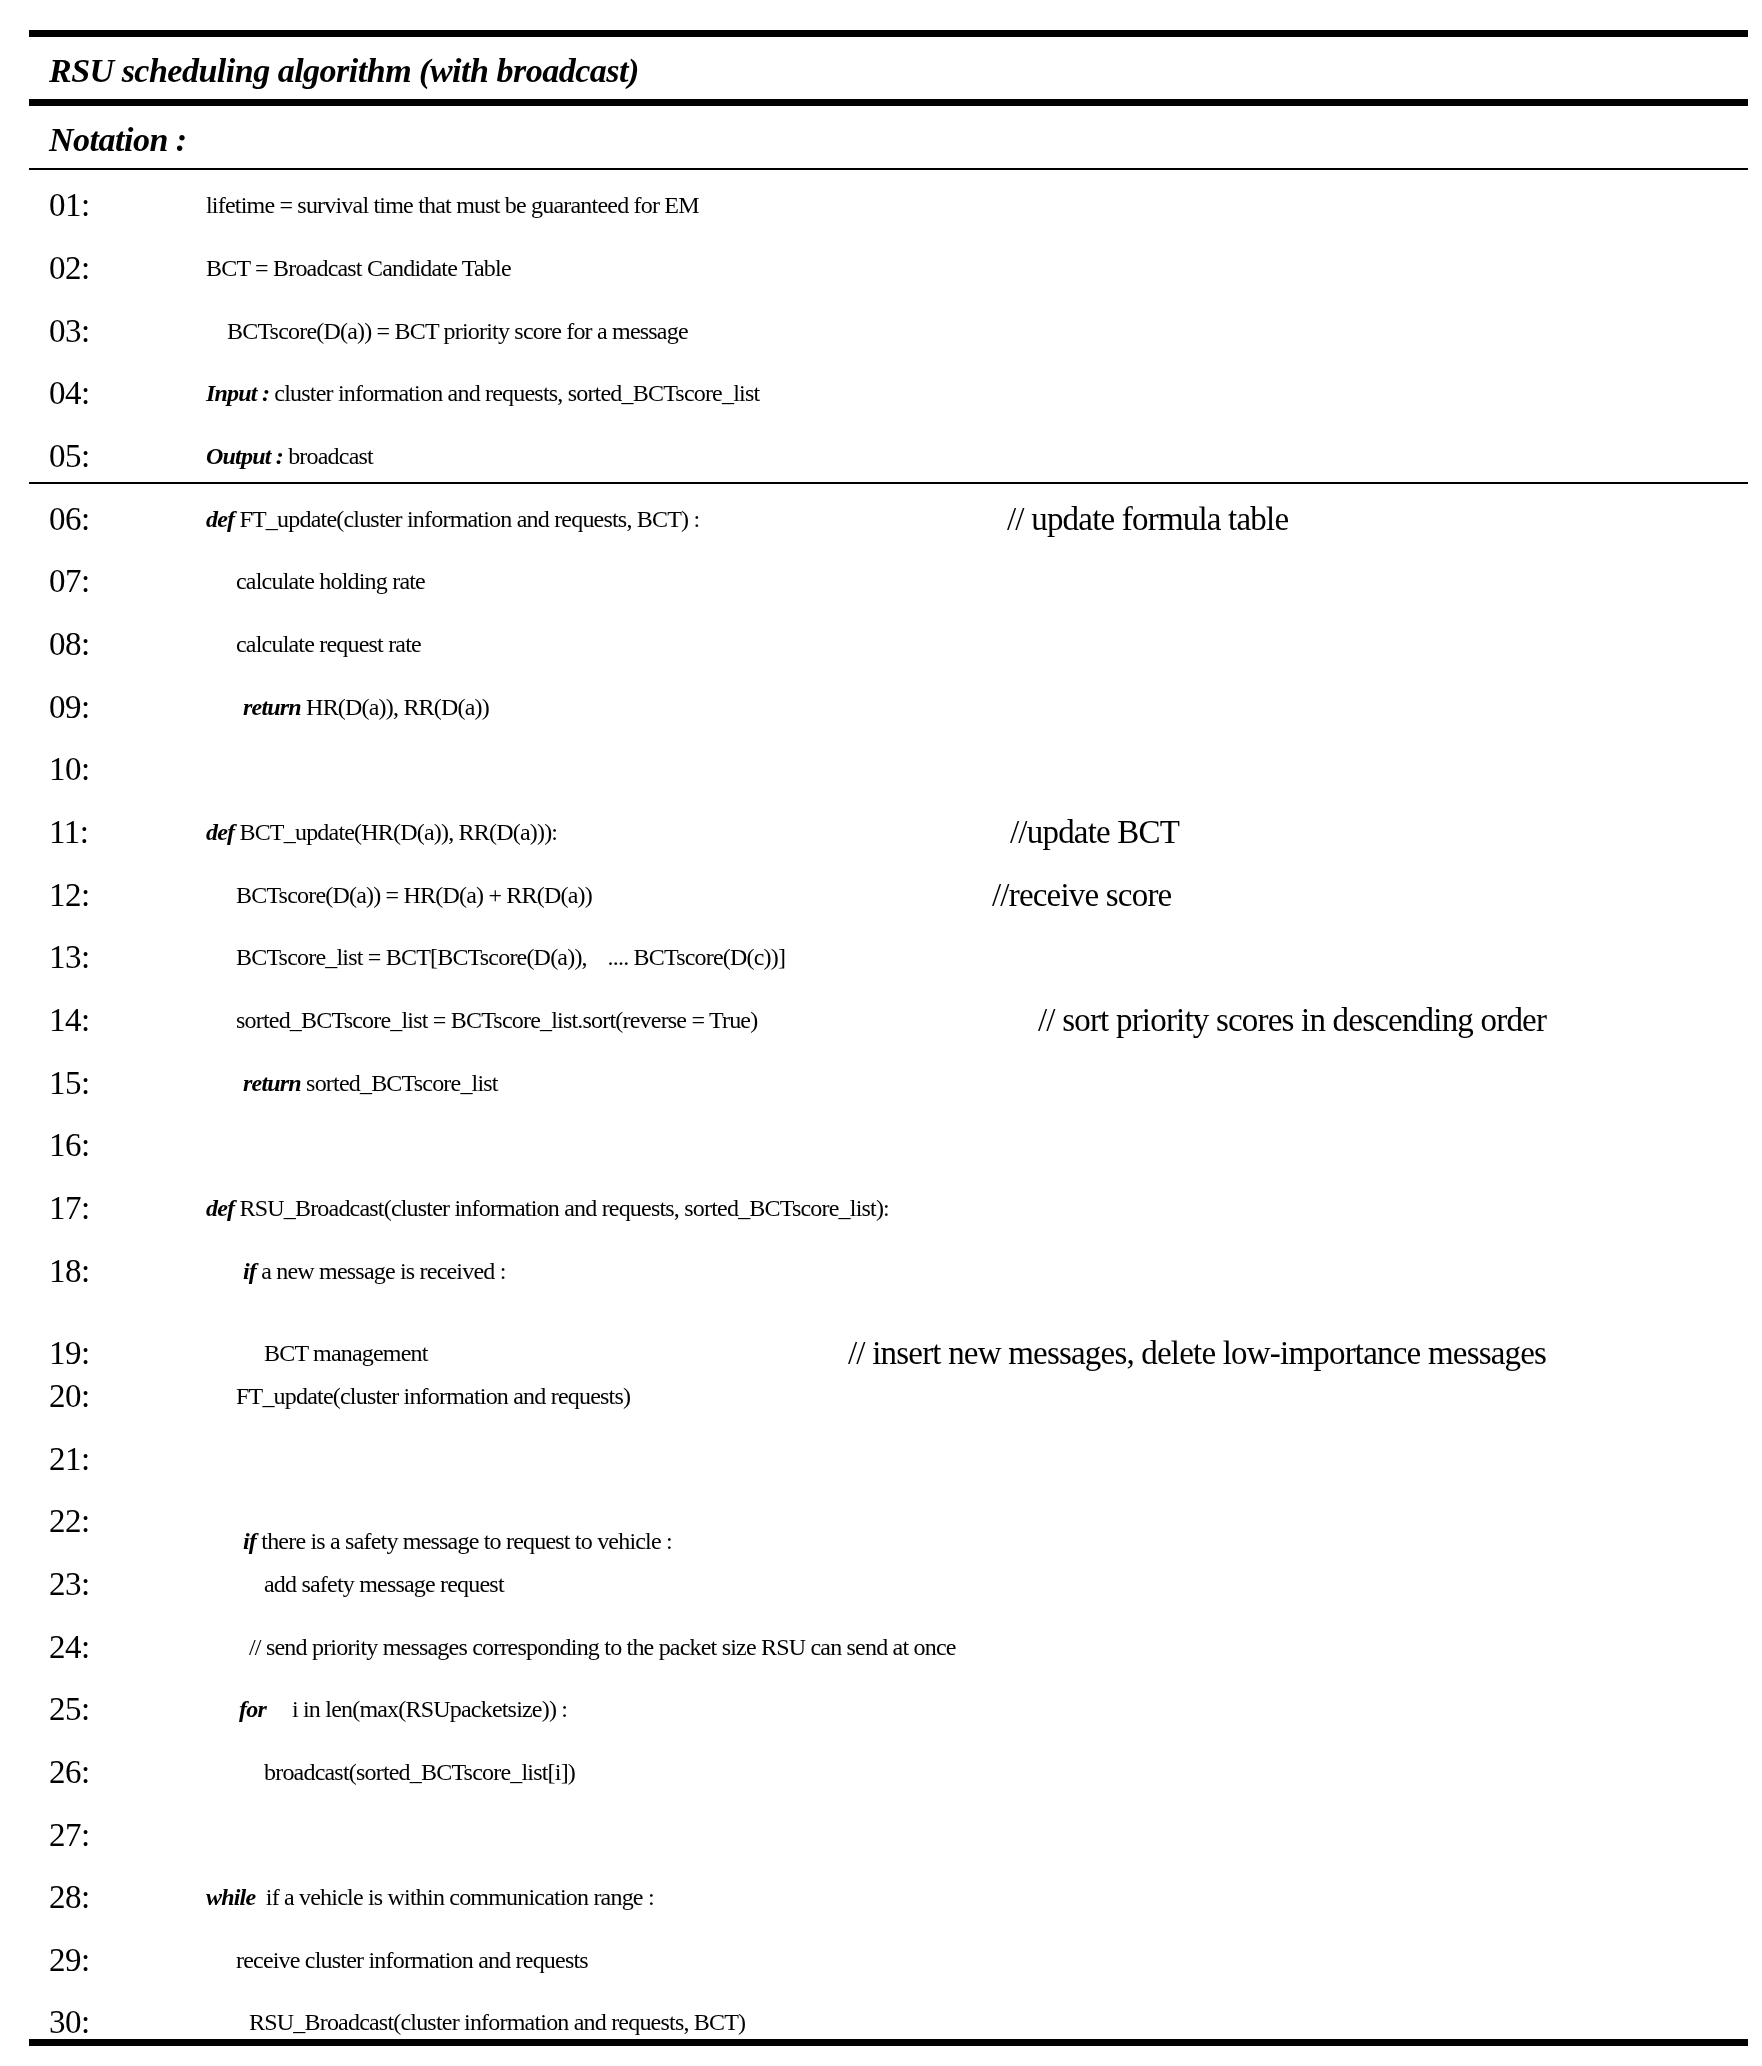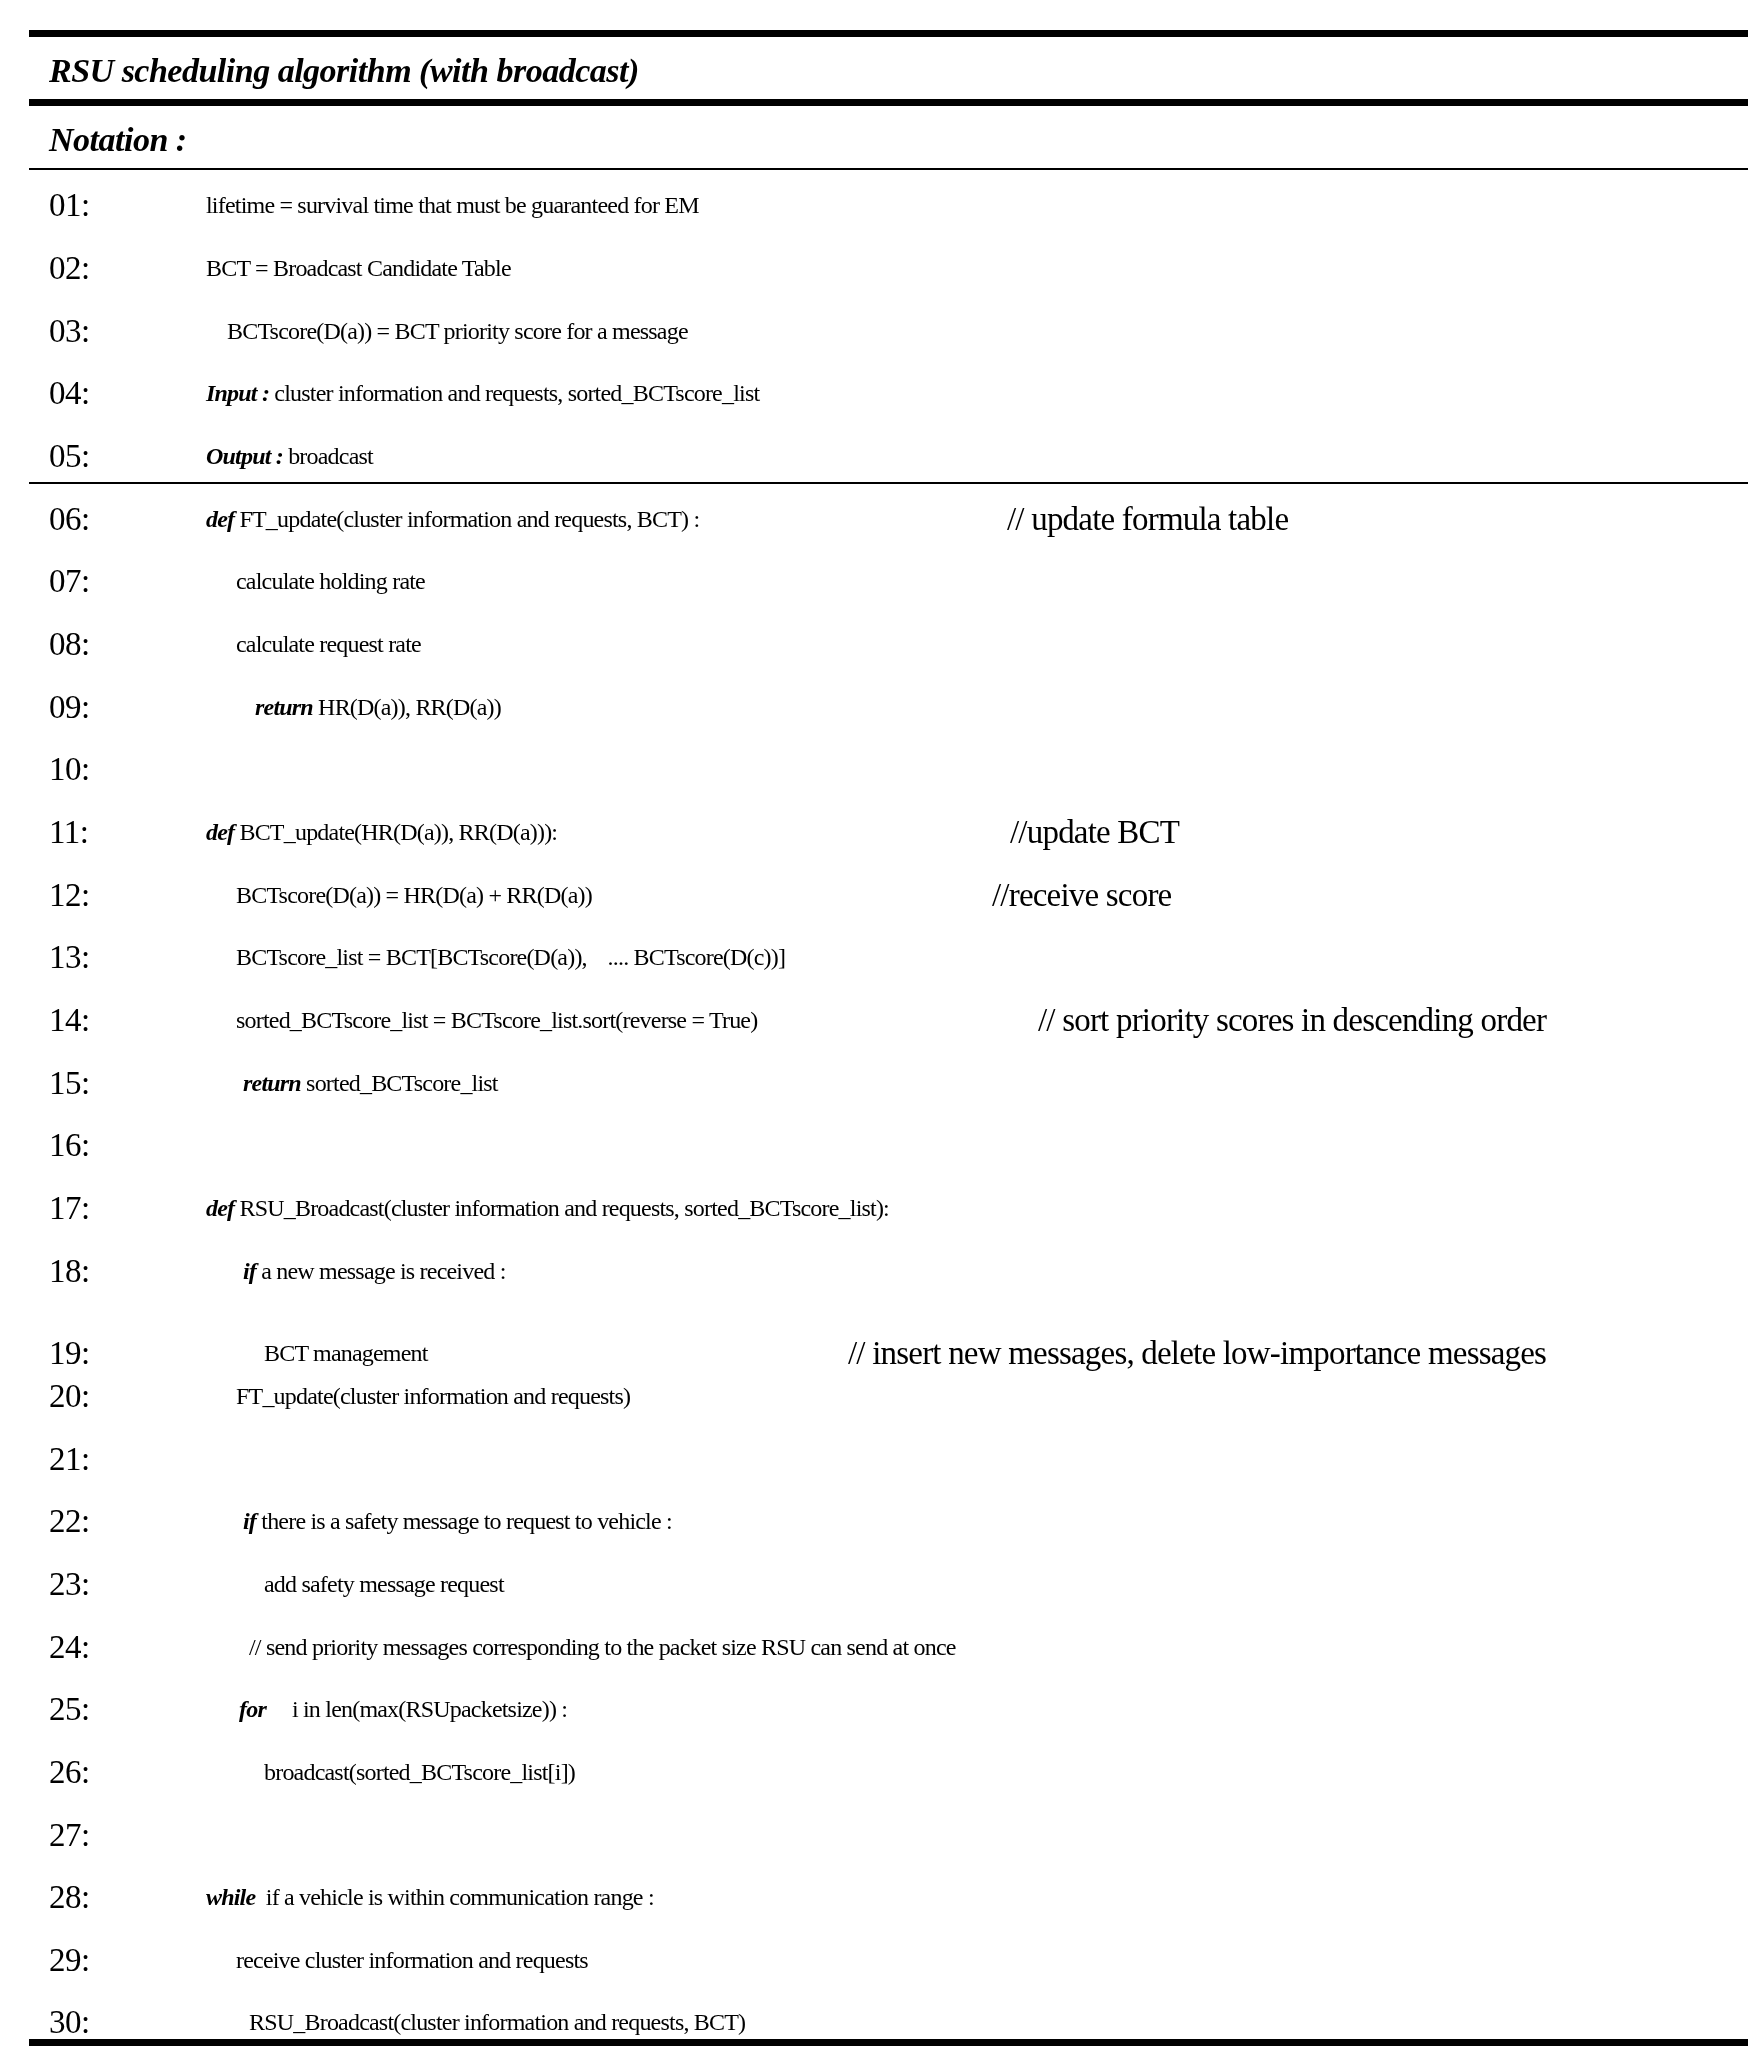--- a/index.html
+++ b/index.html
@@ -67,21 +67,21 @@
     <div class="row" style="top: 561px;">
       <span class="ln">07:</span>
       <span class="code" style="left: 236px;"><span>calculate holding rate</span></span>
     </div>
     <div class="row" style="top: 624px;">
       <span class="ln">08:</span>
       <span class="code" style="left: 236px;"><span>calculate request rate</span></span>
     </div>
     <div class="row" style="top: 687px;">
       <span class="ln">09:</span>
-      <span class="code" style="left: 243px; margin-left: 12px;"><span class="kw">return</span><span> HR(D(a)), RR(D(a))</span></span>
+      <span class="code" style="left: 243px;"><span class="kw">return</span><span> HR(D(a)), RR(D(a))</span></span>
     </div>
     <div class="row" style="top: 749px;">
       <span class="ln">10:</span>
       <span class="code" style="left: 206px;"><span></span></span>
     </div>
     <div class="row" style="top: 812px;">
       <span class="ln">11:</span>
       <span class="code" style="left: 206px;"><span class="kw">def</span><span> BCT_update(HR(D(a)), RR(D(a))):</span></span>
       <span class="cmt" style="left: 1010px;">//update BCT</span>
     </div>
@@ -122,21 +122,21 @@
     </div>
     <div class="row" style="top: 1376px;">
       <span class="ln">20:</span>
       <span class="code" style="left: 236px;"><span>FT_update(cluster information and requests)</span></span>
     </div>
     <div class="row" style="top: 1439px;">
       <span class="ln">21:</span>
     </div>
     <div class="row" style="top: 1501px;">
       <span class="ln">22:</span>
-      <span class="code" style="left: 243px;"><span class="kw">if</span><span> there is a safety message to request to vehicle :</span></span>
+      <span class="code" style="left: 243px; margin-top: 20px;"><span class="kw">if</span><span> there is a safety message to request to vehicle :</span></span>
     </div>
     <div class="row" style="top: 1564px;">
       <span class="ln">23:</span>
       <span class="code" style="left: 264px;"><span>add safety message request</span></span>
     </div>
     <div class="row" style="top: 1627px;">
       <span class="ln">24:</span>
       <span class="code" style="left: 249px;"><span>// send priority messages corresponding to the packet size RSU can send at once</span></span>
     </div>
     <div class="row" style="top: 1689px;">

